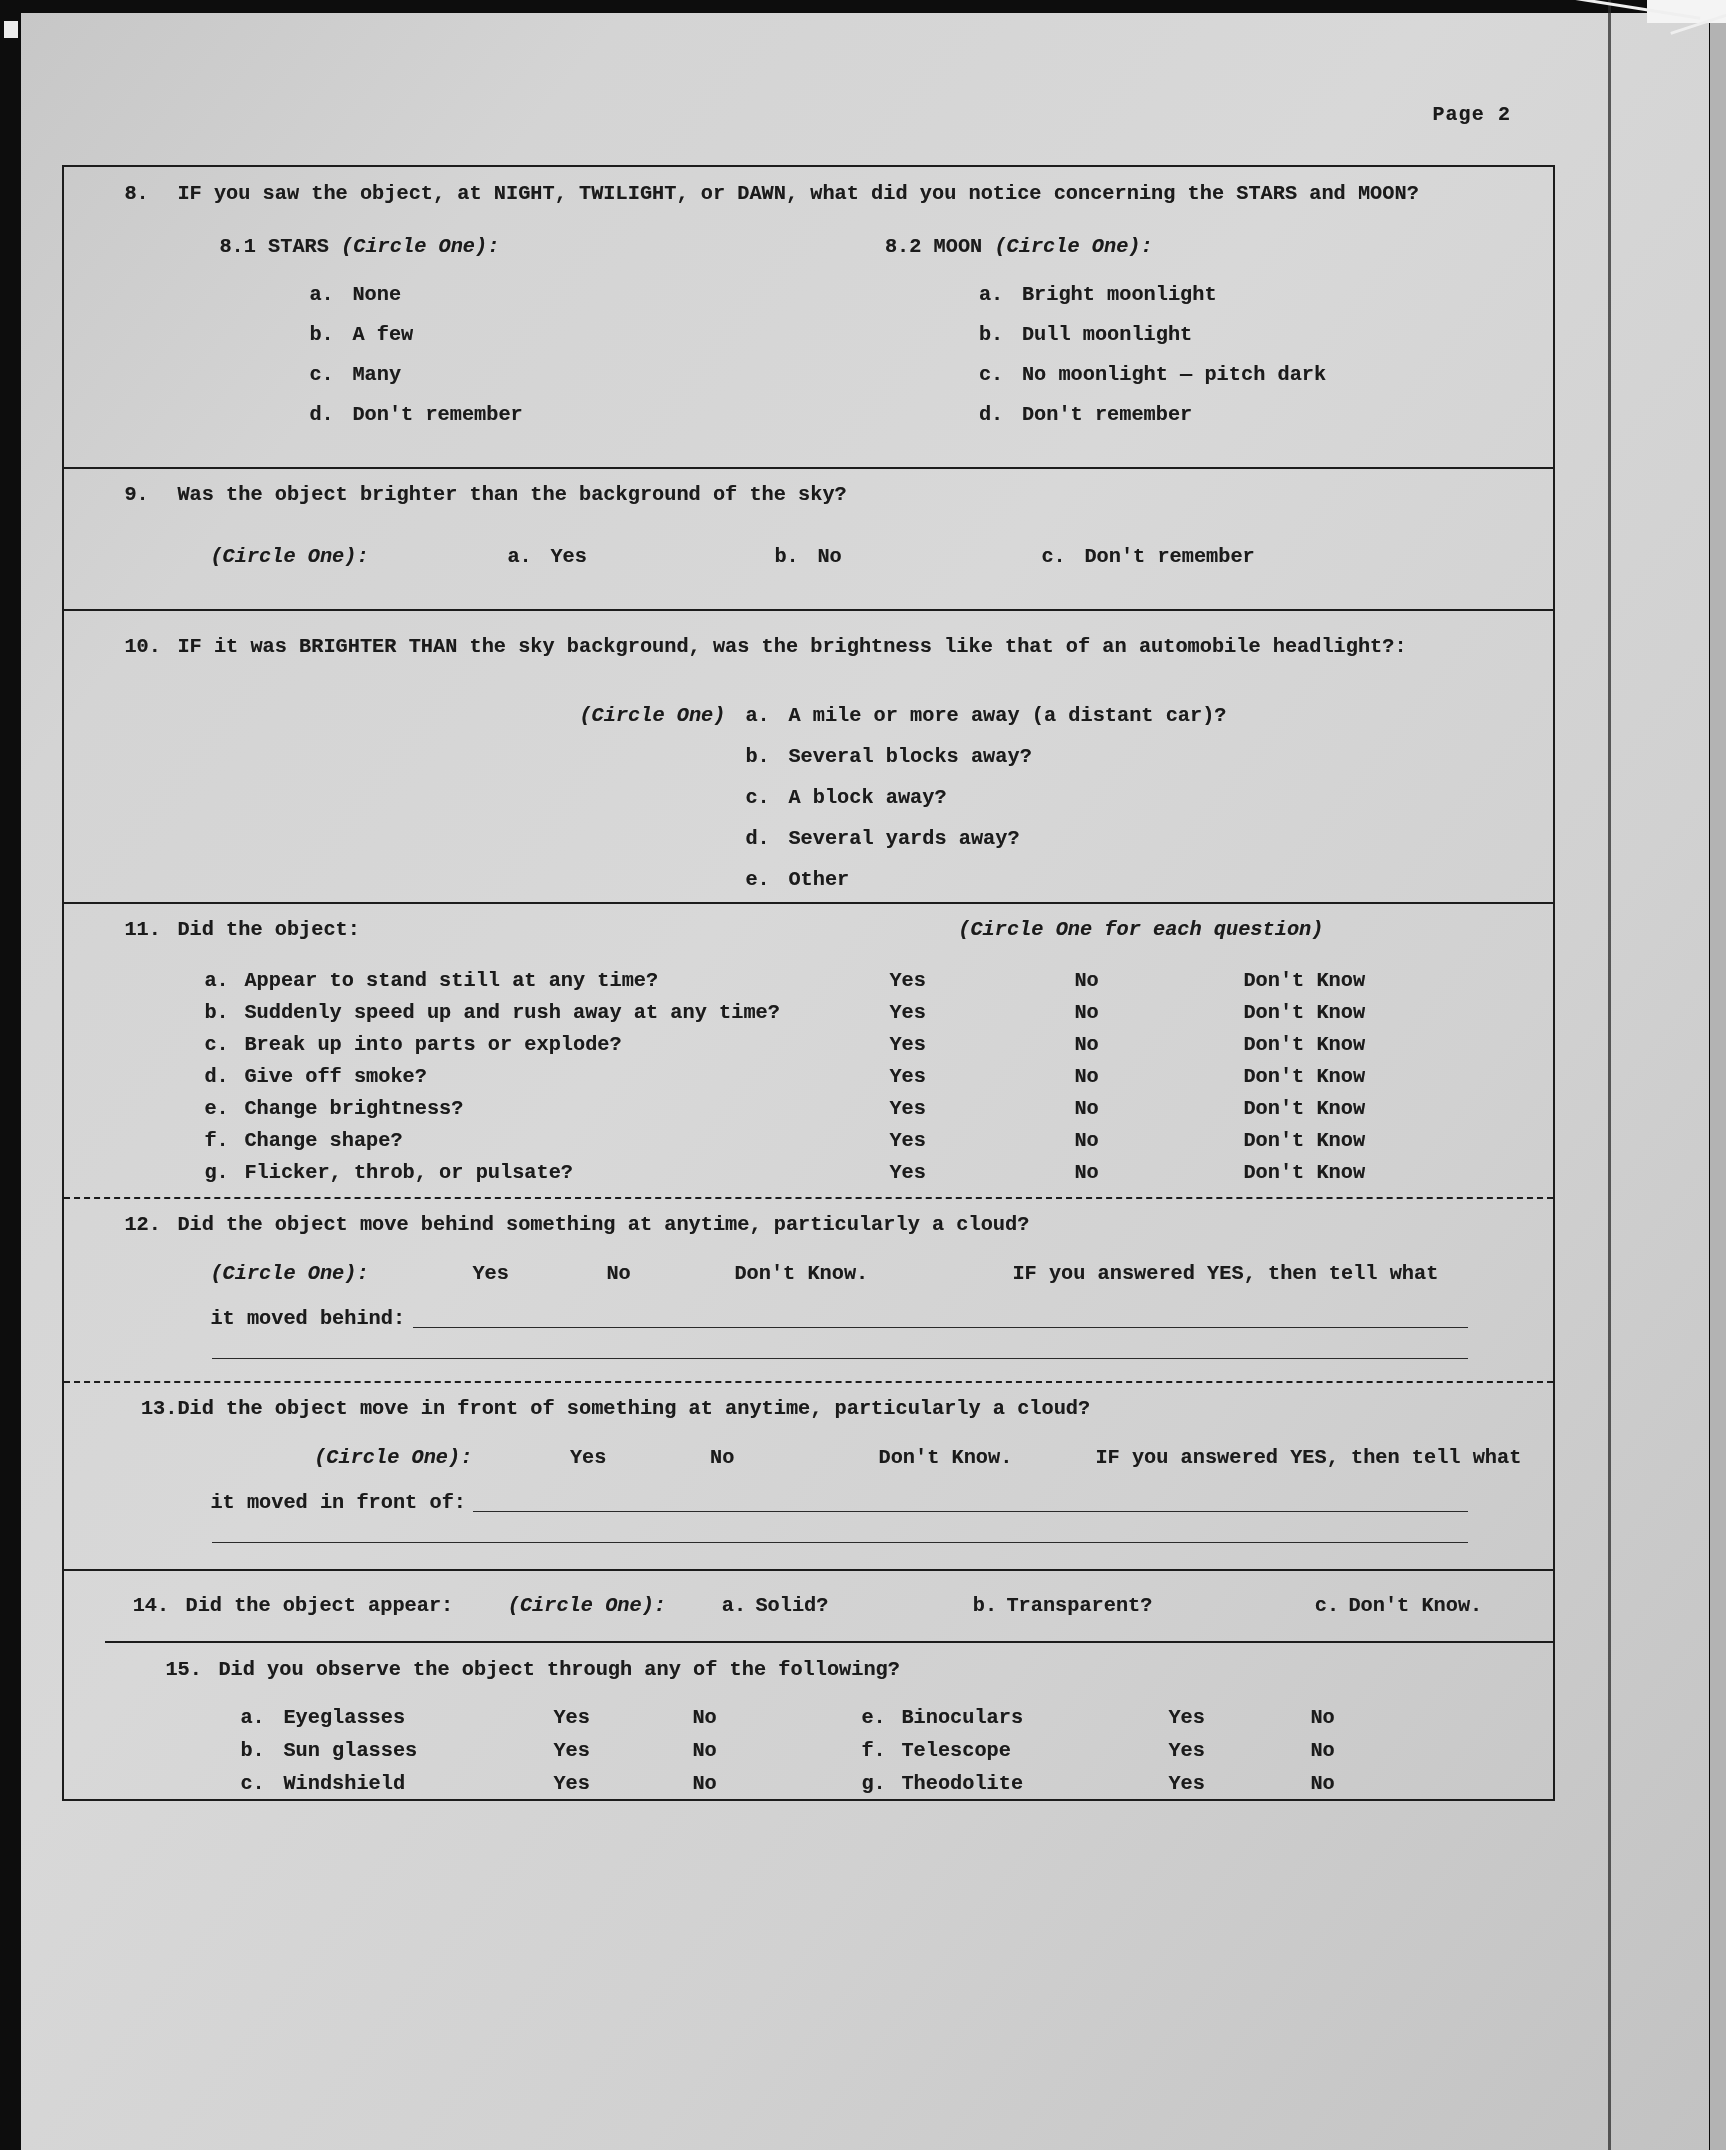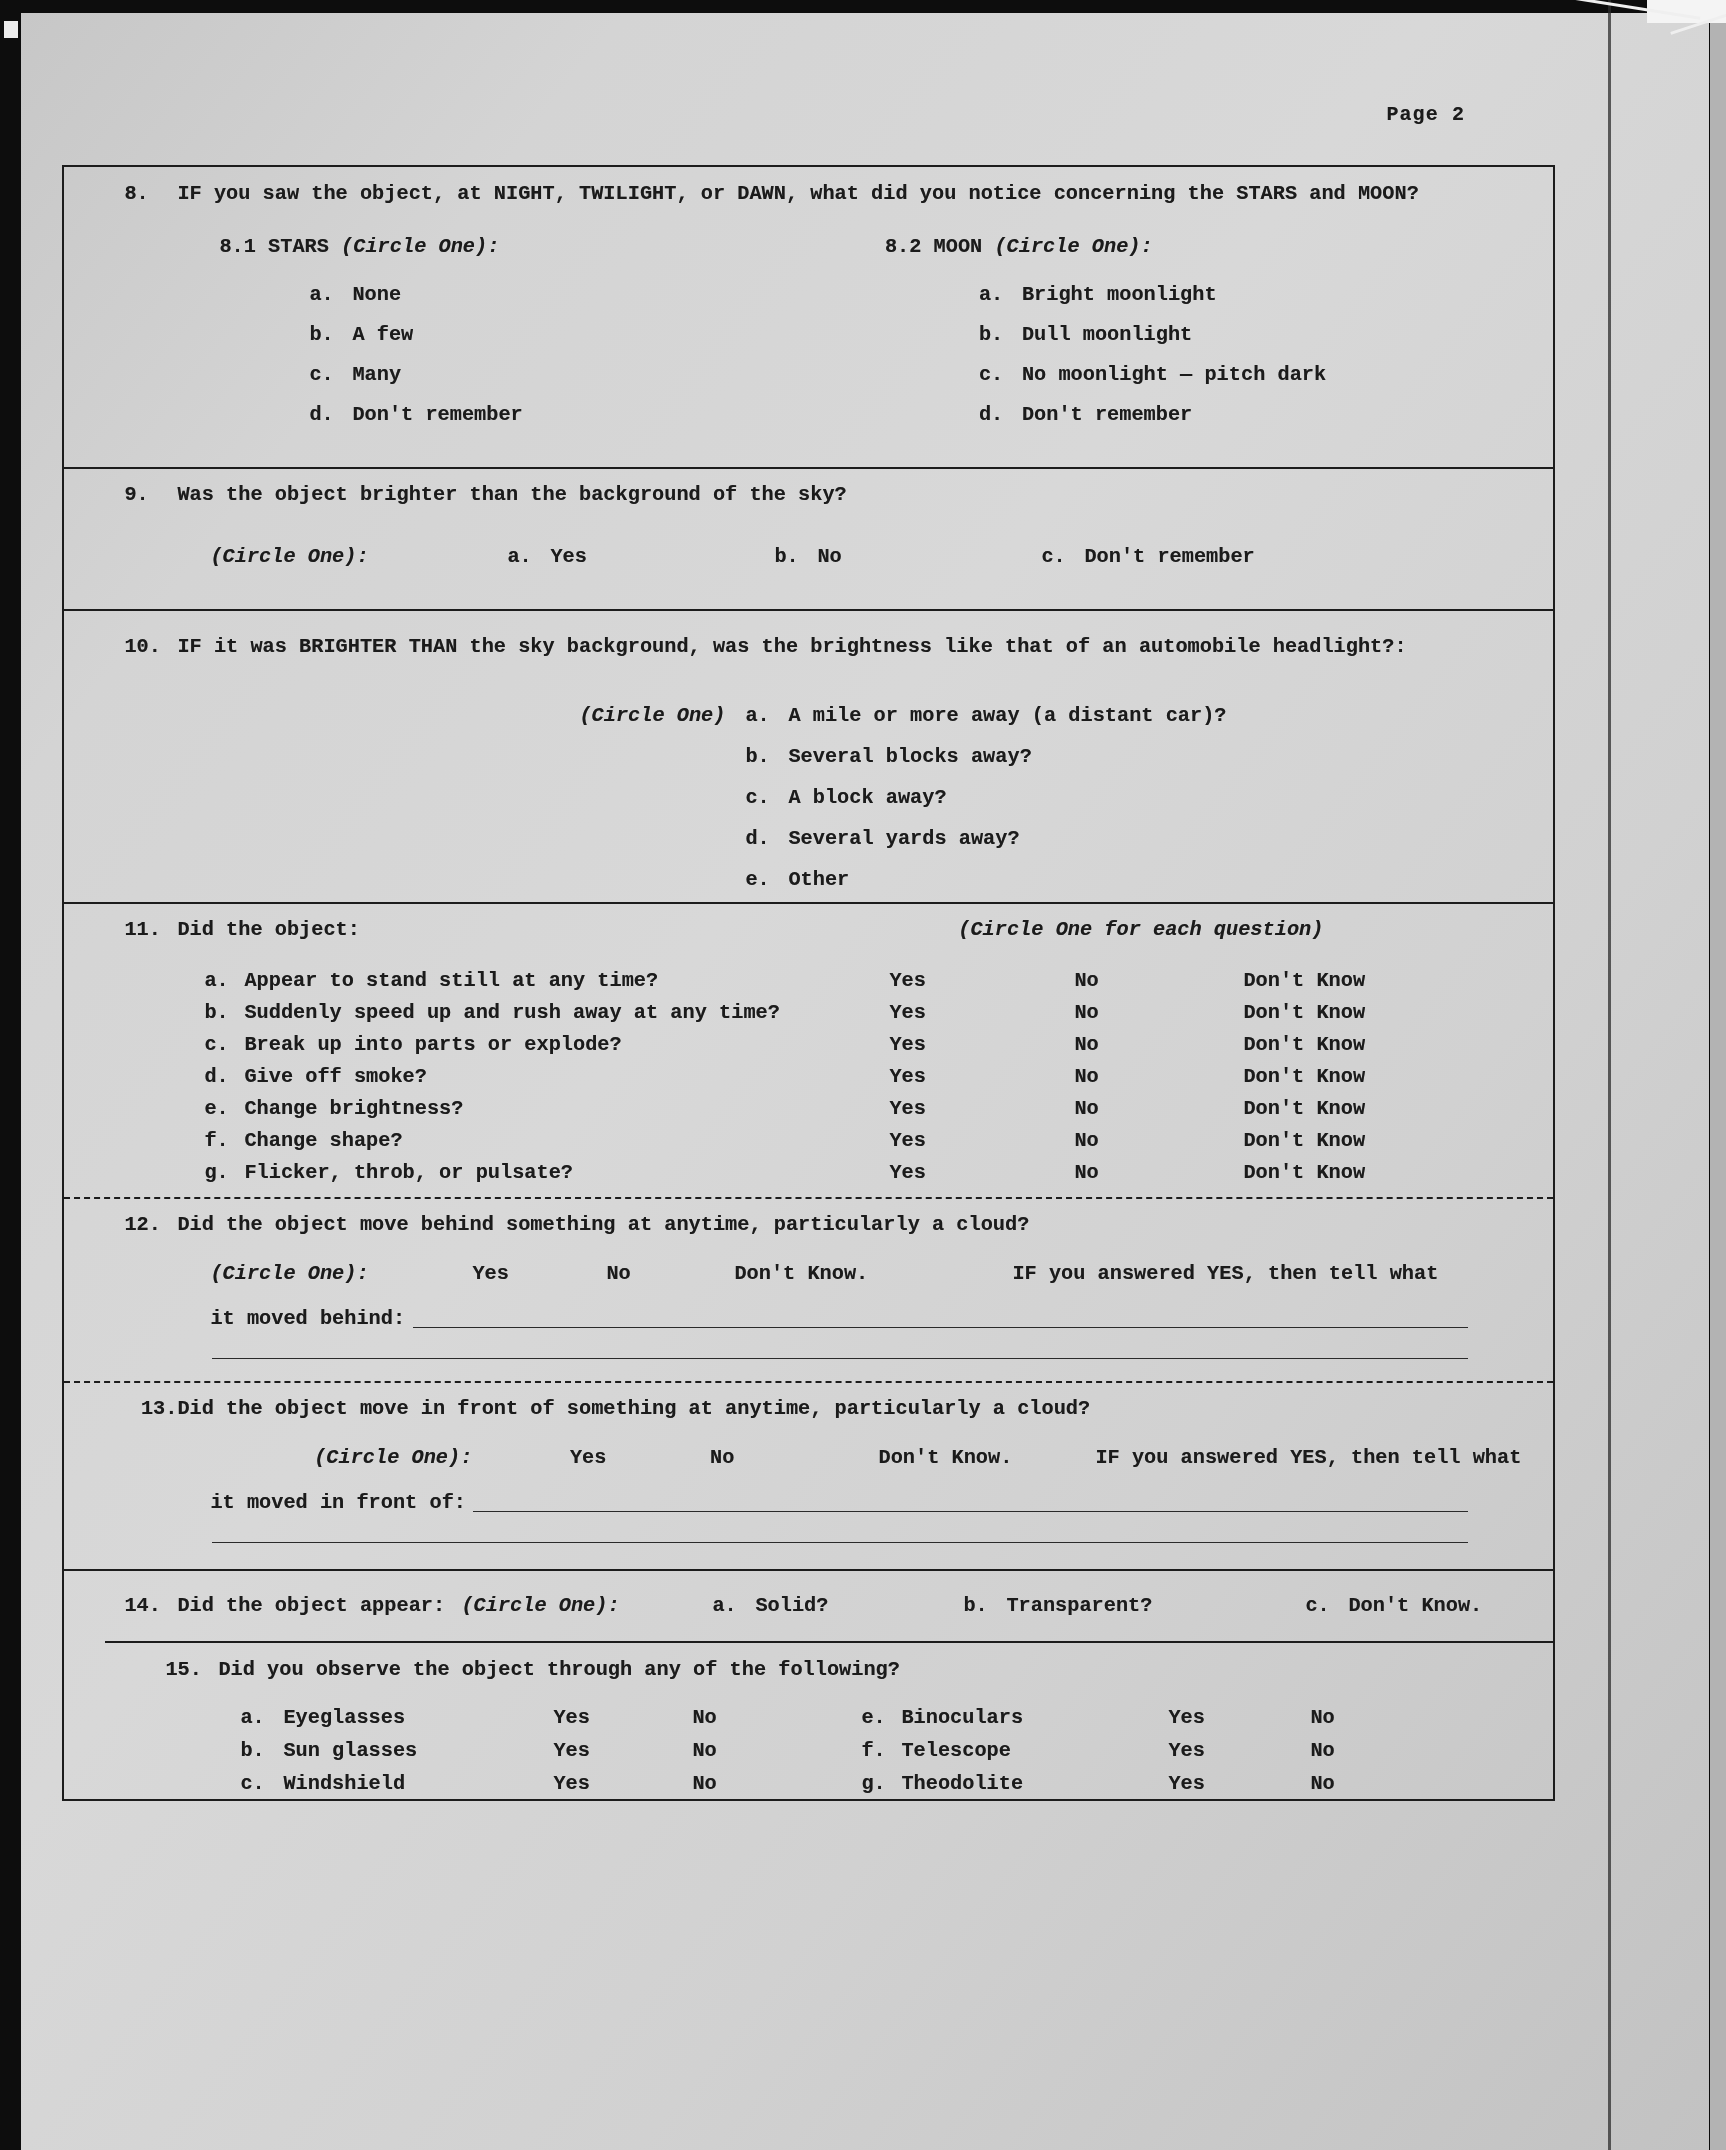--- a/index.html
+++ b/index.html
@@ -17,21 +17,21 @@
   
   .top-band{position:absolute;left:0;top:0;width:1727px;height:14px;background:#0d0d0d;}
   .left-band{position:absolute;left:0;top:0;width:21.4px;height:2151px;background:#0d0d0d;}
   .left-spot{position:absolute;left:4.3px;top:21.4px;width:14px;height:17px;background:#ececec;}
   .edge-line{position:absolute;left:1608px;top:0;width:2.7px;height:2151px;background:#2e2e2e;opacity:.75;}
   .right-strip{position:absolute;left:1710px;top:0;width:17px;height:2151px;background:#b3b3b3;}
   .corner-white{position:absolute;left:1647px;top:0;width:80px;height:22.5px;background:#f4f4f4;}
   .scratch1{position:absolute;left:1551px;top:5.3px;width:150px;height:3.2px;background:#efefef;transform:rotate(9deg);}
   .scratch2{position:absolute;left:1669px;top:21.4px;width:70px;height:2.7px;background:#efefef;transform:rotate(-18deg);}
 
-  .page-label{position:absolute;left:1365px;top:90px;font-size:20px;letter-spacing:1.1px;}
+  .page-label{position:absolute;left:1411px;top:90px;font-size:20px;letter-spacing:1.1px;}
 
   .form-box{position:absolute;left:41px;top:152px;width:1493px;border:2.1px solid #1c1c1c;box-sizing:border-box;}
   .s{position:relative;box-sizing:border-box;overflow:hidden;padding:0 32px 0 60px;}
   .s + .s{border-top:2.1px solid #1c1c1c;}
   .s.dashed{border-top:2.1px dashed #1c1c1c;}
   .s8{height:300px;} .s9{height:142px;} .s10{height:293px;} .s11{height:295px;}
   .s12{height:184px;} .s13{height:188px;text-align:right;} .s14{height:72px;} .s15{height:158px;margin-left:41px;}
 
   .qline{display:flex;}
   .qnum{flex:0 0 53px;}
@@ -71,21 +71,21 @@
   .q11-row{display:grid;grid-template-columns:40px 645px 185px 169px auto;padding-left:80px;line-height:32px;}
 
   
   .s12 .qline,.s13 .qline{margin-top:14px;}
   .c-row{display:grid;grid-template-columns:262px 134px 128px 278px auto;padding-left:86px;margin-top:22.5px;line-height:29px;}
   .tail-row{display:flex;padding-left:86px;margin-top:16px;line-height:29px;}
   .fill{flex:1;border-bottom:1.6px solid #2a2a2a;margin:0 53px 4.3px 7.5px;}
   .blank-line{margin:21.4px 53px 0 88px;border-bottom:1.6px solid #2a2a2a;height:4.3px;}
 
   
-  .q14-row{display:flex;margin-top:22.5px;}
+  .q14-row{display:flex;margin-top:22.5px;text-align:center;}
   .q14-text{width:284px;}
   .q14-circle{width:251px;}
   .q14-a{width:251px;display:flex;}
   .q14-b{width:342px;display:flex;}
   .q14-c{display:flex;}
   .q14-a .letter,.q14-b .letter,.q14-c .letter{flex:0 0 43px;}
 
   
   .s15 .qline{margin-top:15px;}
   .q15-grid{margin-top:20.3px;padding-left:75px;}

